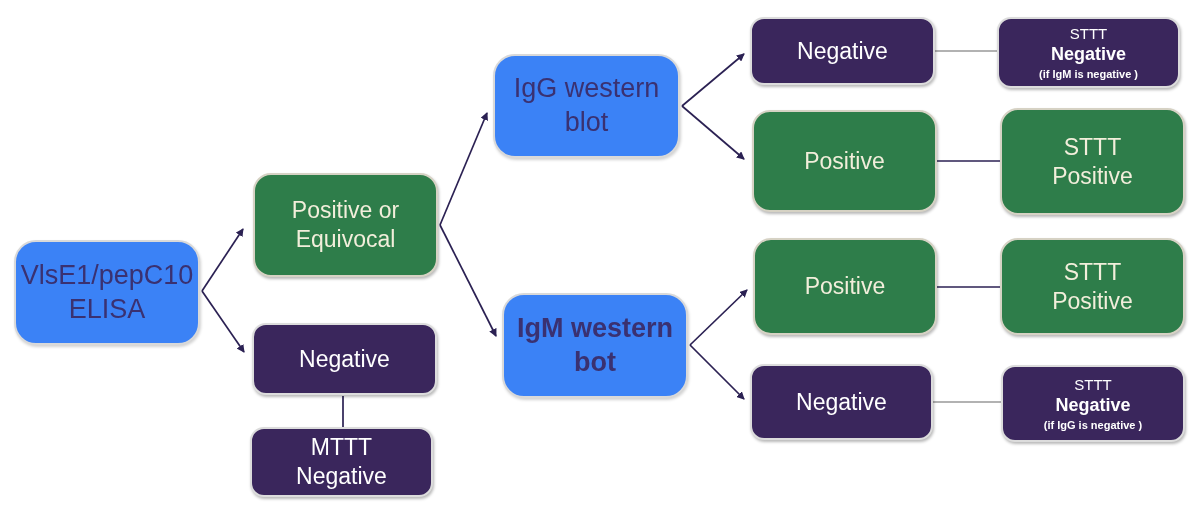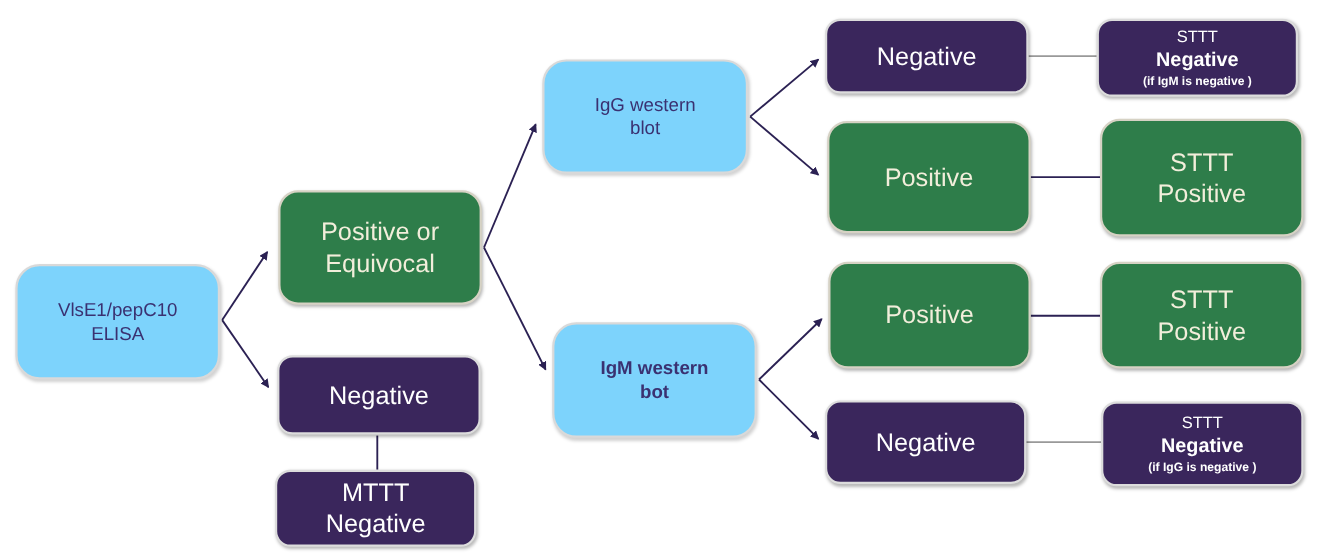--- a/index.html
+++ b/index.html
@@ -24,25 +24,25 @@
   .connector-layer{position:absolute;left:0;top:0;width:1200px;height:509px;}
   .node{
     position:absolute;
     display:flex;align-items:center;justify-content:center;
     text-align:center;
     box-sizing:border-box;
     box-shadow:1px 2px 3px rgba(0,0,0,0.28);
   }
   .node .lbl{white-space:pre-line;line-height:1.25;}
   .node.white{
-    background:#7dd3fc;
+    background:#3b82f6;
     border:2px solid var(--white-border);
     border-radius:22px;
     color:var(--box-text-purple);
-    font-size:17px;
+    font-size:27px;
     box-shadow:1px 2px 3px rgba(0,0,0,0.18);
     text-align:center;
   }
   .node.green{
     background:var(--green);
     border:2px solid var(--colored-border);
     border-radius:18px;
     color:var(--green-box-text);
     font-size:23px;
   }

